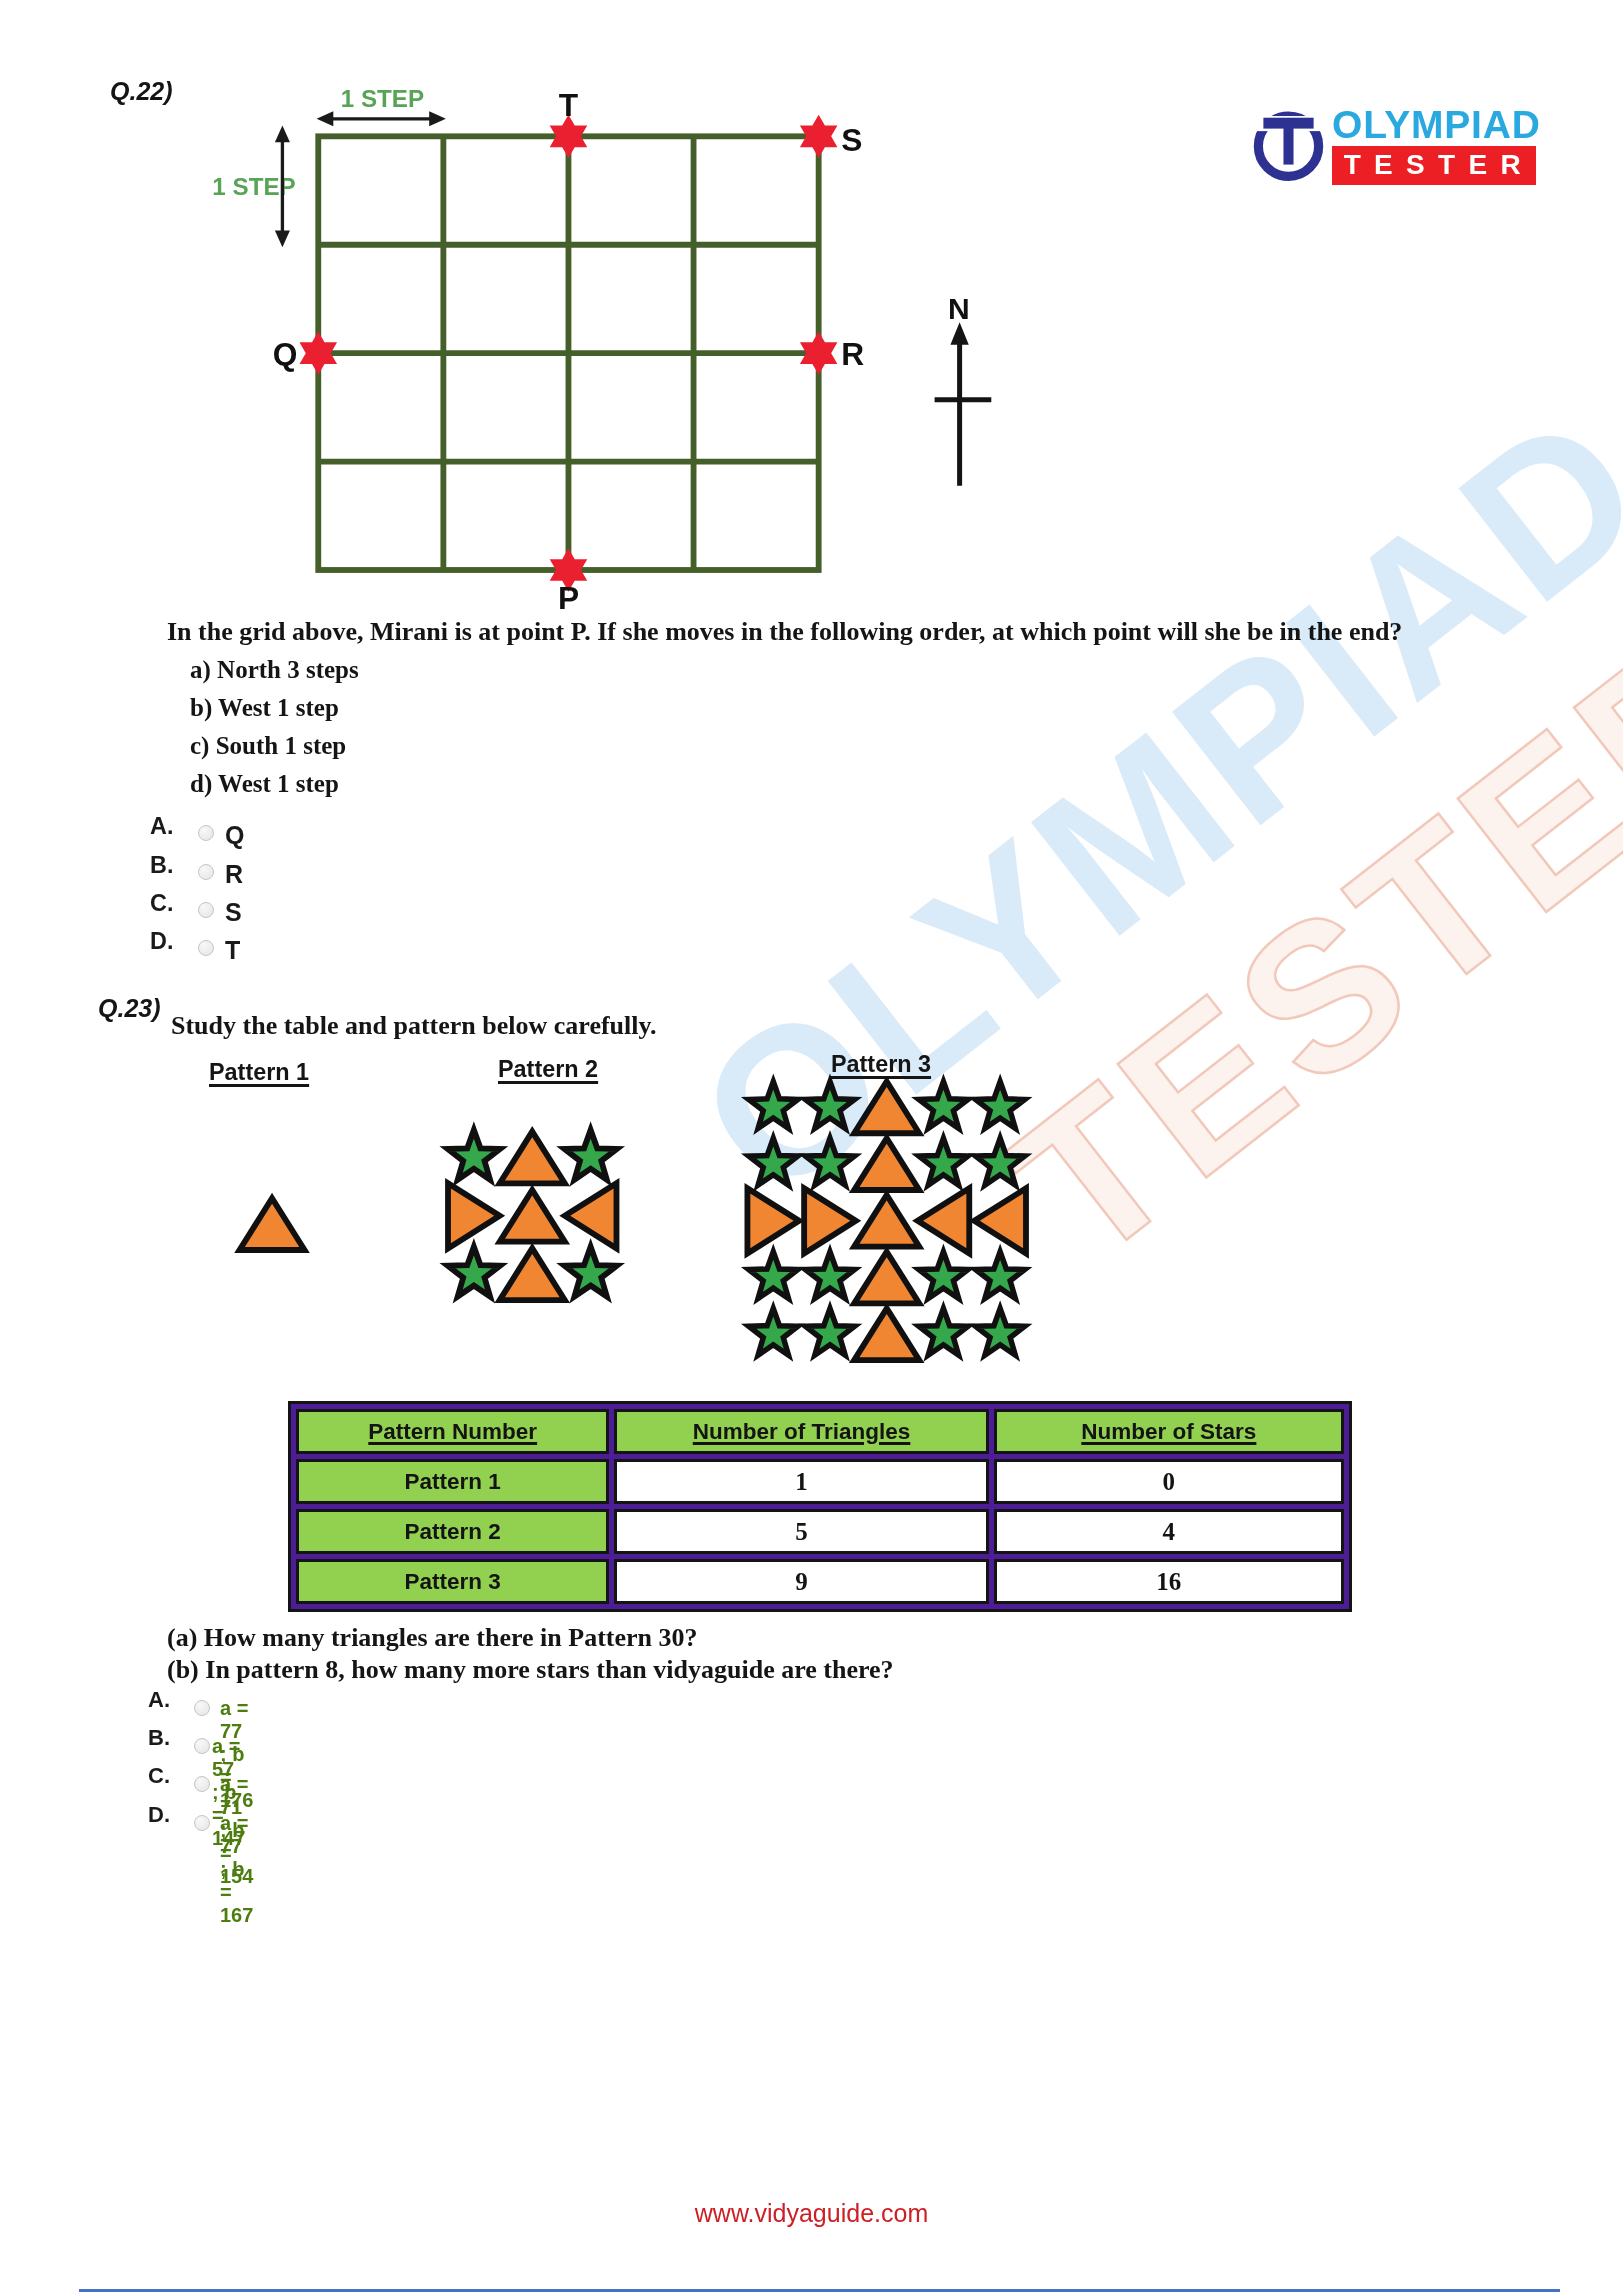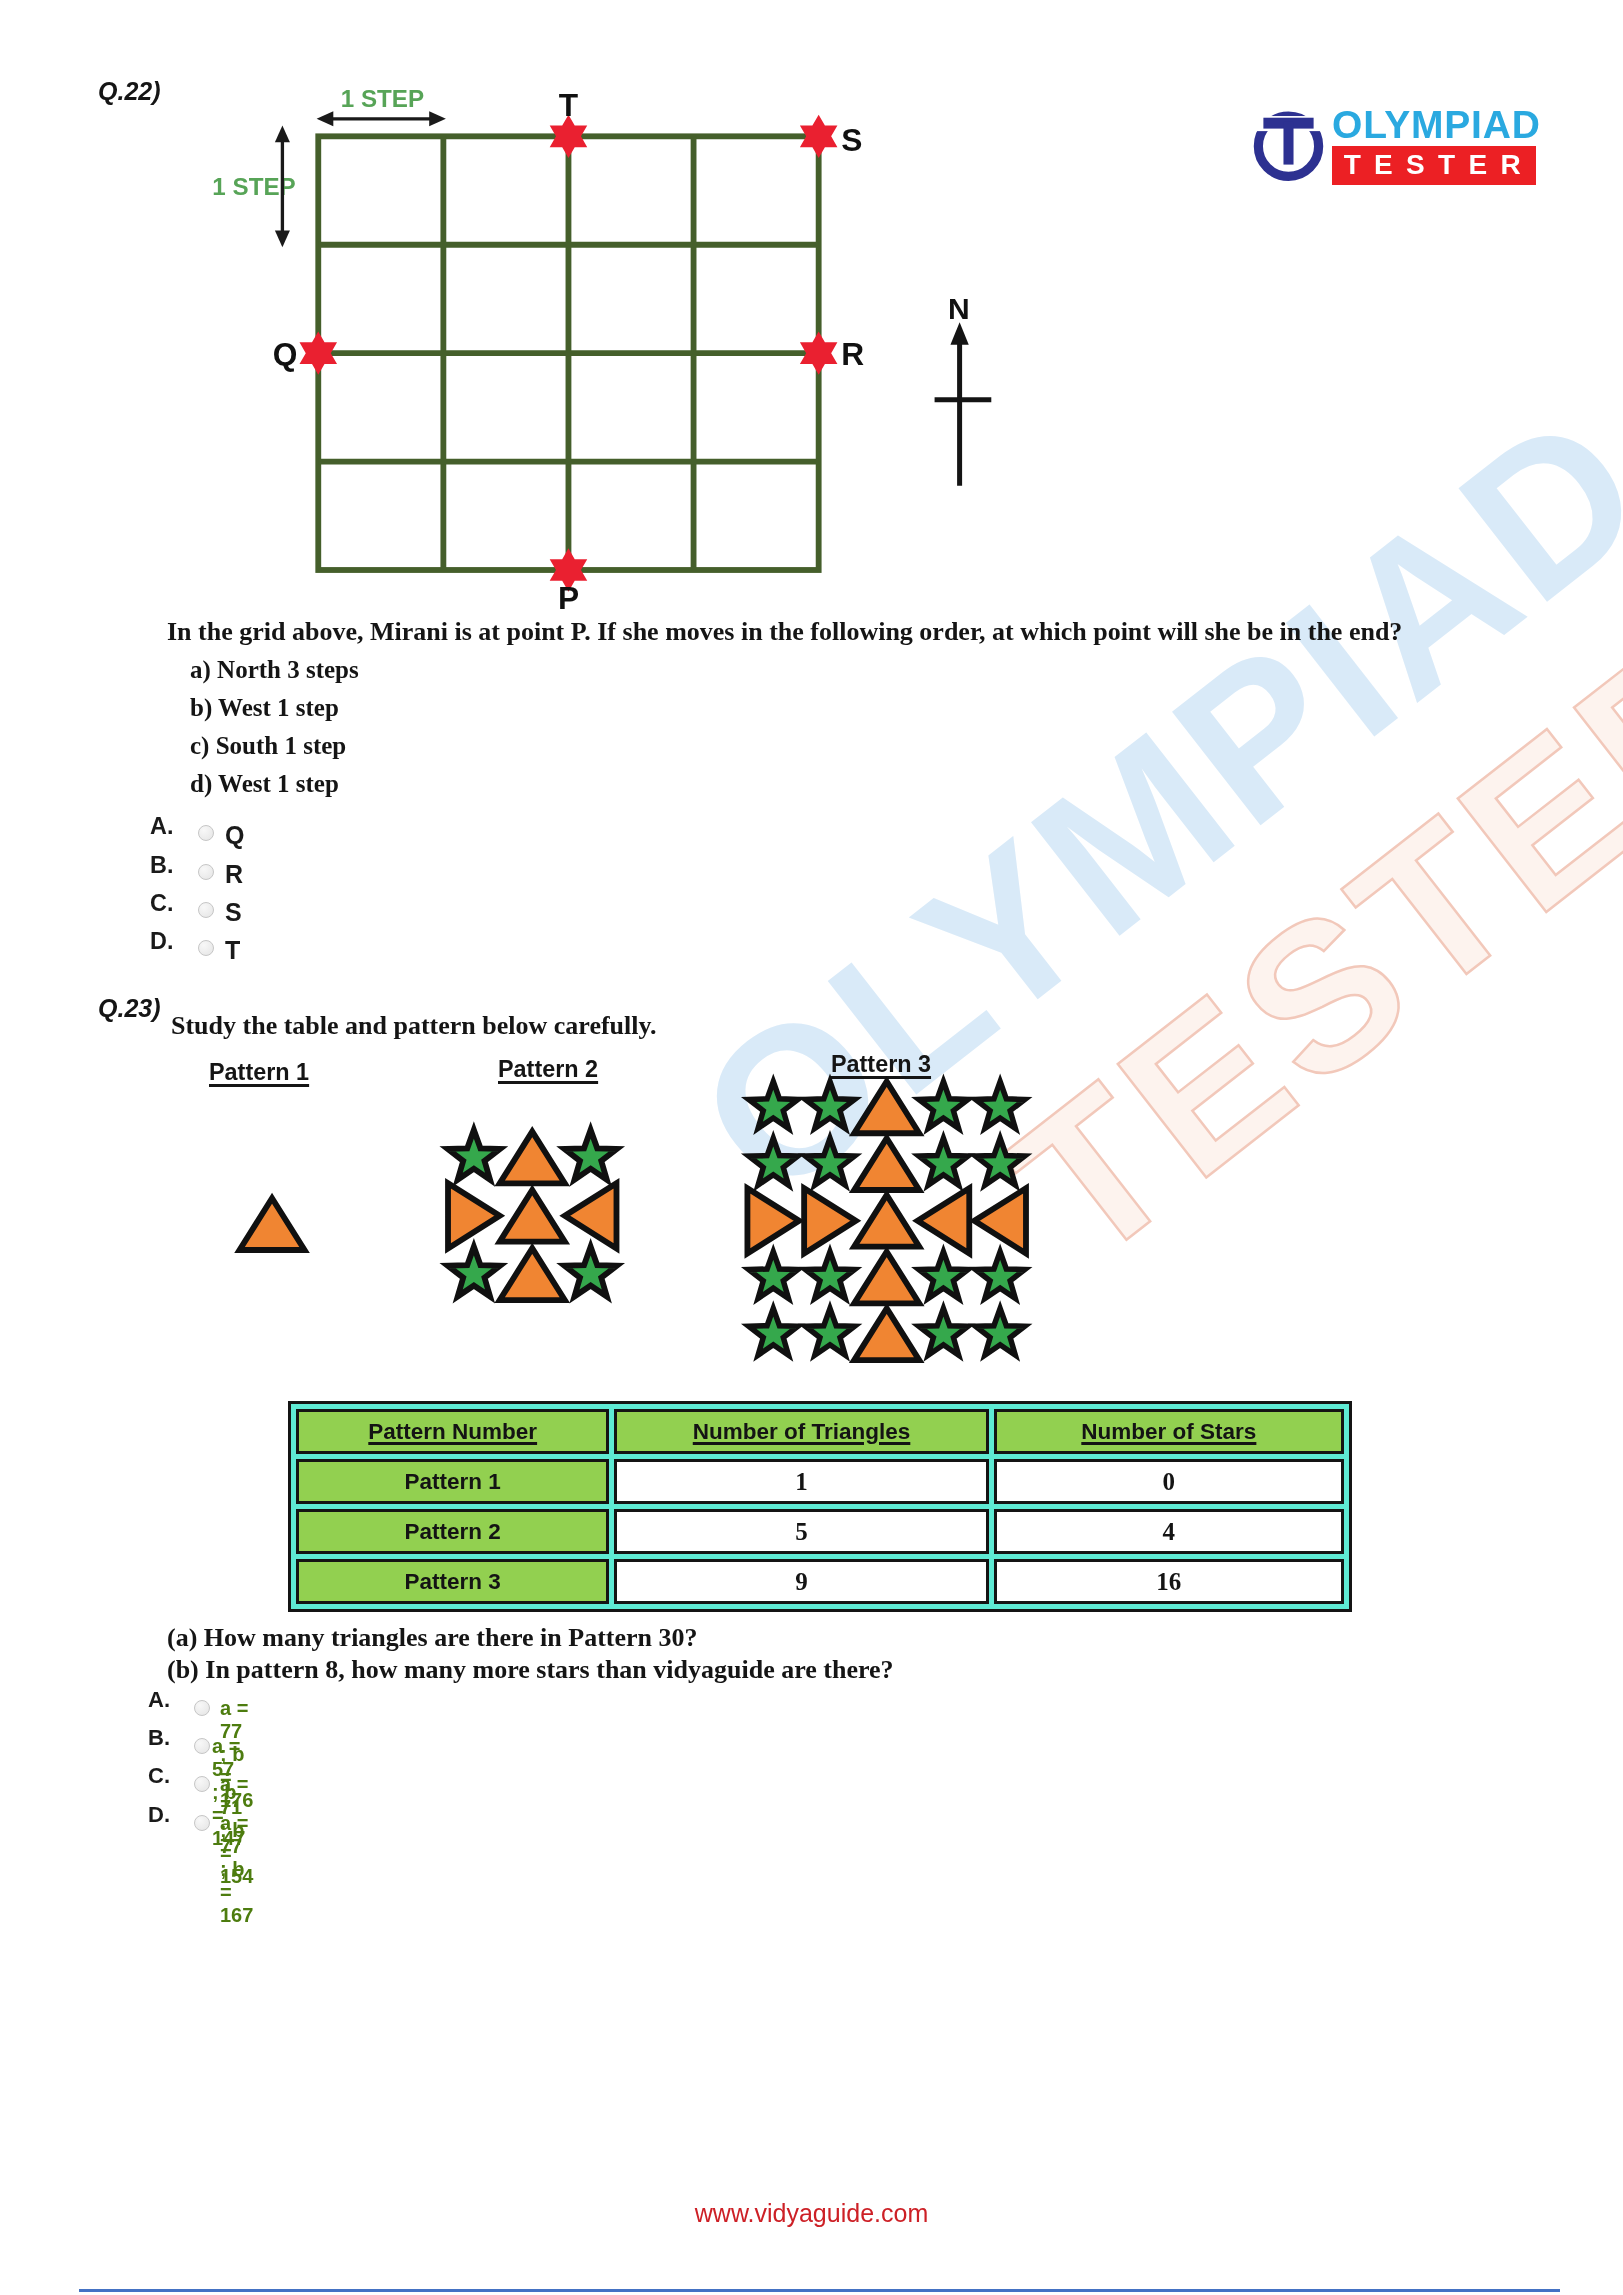--- a/index.html
+++ b/index.html
@@ -40,21 +40,21 @@
   .pattern-title {
     position:absolute; font:700 23.4px "Liberation Sans", sans-serif; color:#151515;
     text-decoration:underline; text-decoration-thickness:2.5px; text-underline-offset:4.2px;
     text-align:center; white-space:nowrap;
   }
 
   
   #q23-table {
     position:absolute; left:288px; top:1401px; width:1064px;
     border-collapse:separate; border-spacing:5px;
-    border:3.3px solid #141414; background:#5eead4; z-index:2;
+    border:3.3px solid #141414; background:#4c1d95; z-index:2;
   }
   #q23-table td {
     border:3.3px solid #141414; text-align:center; vertical-align:middle;
     height:39px; padding:0;
   }
   .cell-green { background:#92d050; }
   .cell-head  { font:700 22.5px "Liberation Sans", sans-serif; color:#141414;
                 text-decoration:underline; text-decoration-thickness:2.5px; text-underline-offset:3.3px; }
   .cell-label { font:700 22.5px "Liberation Sans", sans-serif; color:#141414; }
   .cell-num   { font:700 25px "Liberation Serif", serif; color:#141414; background:#ffffff; }
@@ -92,21 +92,21 @@
   <svg class="abs" style="left:0;top:13.3px" width="77" height="77" viewBox="0 0 92 92">
     <circle cx="46" cy="48" r="36" fill="none" stroke="#2d3191" stroke-width="11"></circle>
     <rect x="8" y="12" width="76" height="18" fill="#ffffff"></rect>
     <rect x="16" y="14" width="60" height="13" fill="#2d3191"></rect>
     <rect x="40" y="18" width="12" height="52" fill="#2d3191"></rect>
   </svg>
   <div class="logo-oly">OLYMPIAD</div>
   <div class="logo-tester">TESTER</div>
 </div>
 
-<div class="abs layer qnum" style="left:98px;top:77px">Q.22)</div>
+<div class="abs layer qnum" style="left:110px;top:77px">Q.22)</div>
 
 <svg class="abs layer" style="left:184px;top:71px" width="859" height="576" viewBox="0 0 1030 690">
   <defs>
     <polygon id="star6" points="0,-26 7.5,-13 22.5,-13 15,0 22.5,13 7.5,13 0,26 -7.5,13 -22.5,13 -15,0 -22.5,-13 -7.5,-13" fill="#ea2030"></polygon>
   </defs>
 
   <g stroke="#455f2b" stroke-width="7" fill="none">
     <rect x="161" y="78" width="600" height="520"></rect>
     <line x1="311" y1="78" x2="311" y2="598"></line>
     <line x1="461" y1="78" x2="461" y2="598"></line>

